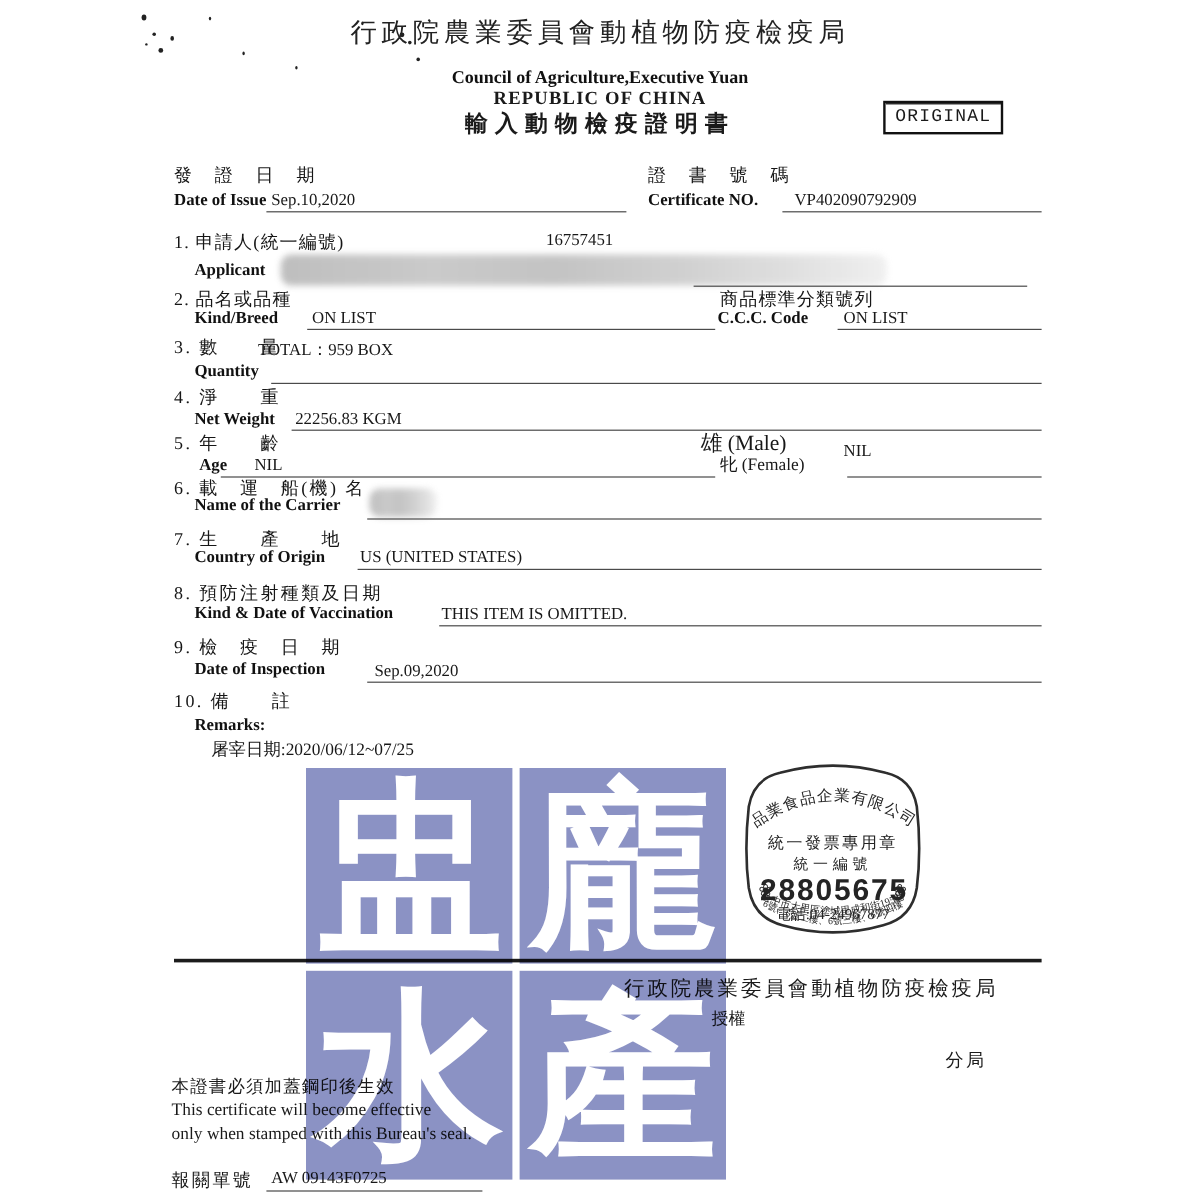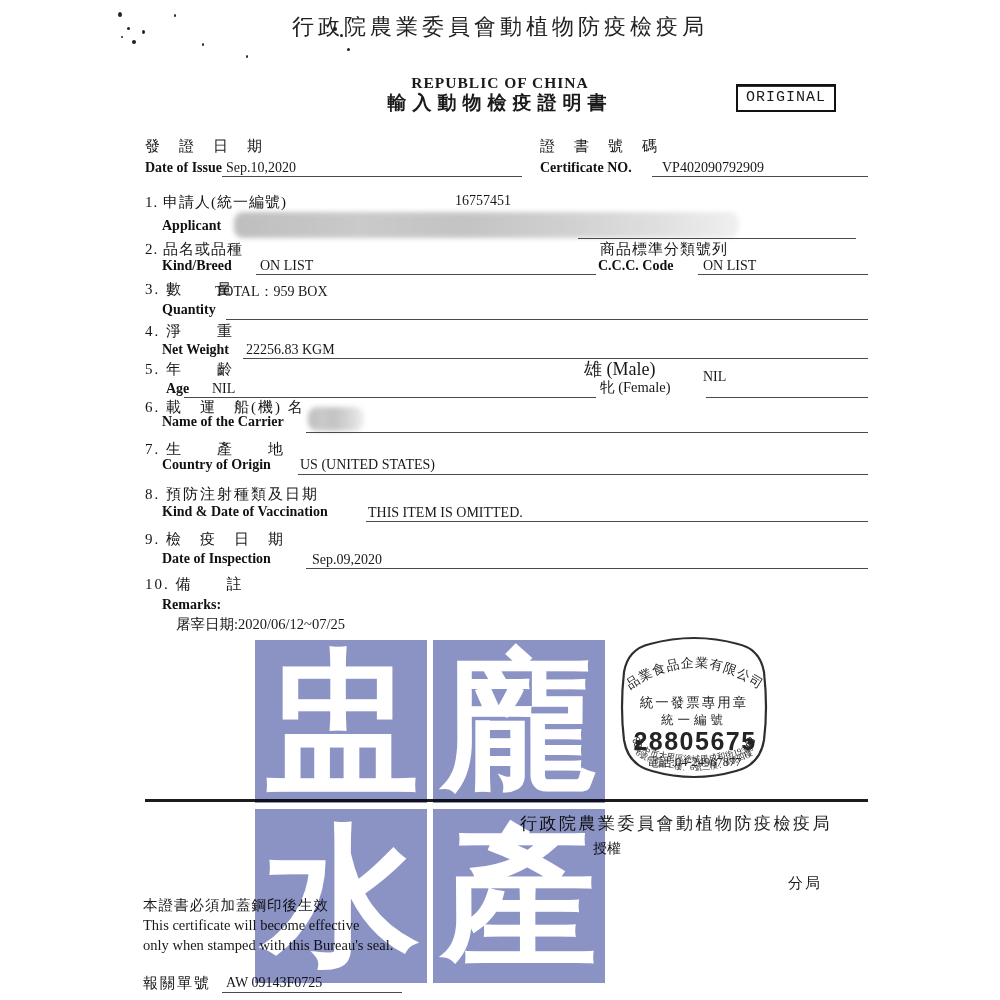--- a/index.html
+++ b/index.html
@@ -51,20 +51,21 @@
   <div class="speck" style="left:121px;top:36px;width:2px;height:2px;"></div>
   <div class="speck" style="left:174px;top:14px;width:2px;height:3px;"></div>
   <div class="speck" style="left:202px;top:43px;width:2px;height:3px;"></div>
   <div class="speck" style="left:301px;top:18px;width:2px;height:3px;"></div>
   <div class="speck" style="left:333px;top:27px;width:4px;height:4px;"></div>
   <div class="speck" style="left:340px;top:34px;width:3px;height:3px;"></div>
   <div class="speck" style="left:347px;top:48px;width:3px;height:3px;"></div>
   <div class="speck" style="left:246px;top:55px;width:2px;height:3px;"></div>
 
   <div class="abs hdr-zh" style="top:12px;left:0;">行政院農業委員會動植物防疫檢疫局</div>
+  <div class="abs hdr-en-b" style="top:57px;left:0;">Council of Agriculture,Executive Yuan</div>
   <div class="abs hdr-roc" style="top:74px;left:0;">REPUBLIC OF CHINA</div>
   <div class="abs hdr-cert-zh" style="top:90px;left:0;">輸入動物檢疫證明書</div>
   <div class="abs orig-box">ORIGINAL</div>
 
   <div class="abs zh-label" style="left:145px;top:137px;">發　證　日　期</div>
   <div class="abs en-label" style="left:145px;top:160px;">Date of Issue</div>
   <div class="abs value" style="left:226px;top:160px;">Sep.10,2020</div>
   <div class="uline" style="left:222px;top:176px;width:300px;"></div>
   <div class="abs zh-label" style="left:540px;top:137px;">證　書　號　碼</div>
   <div class="abs en-label" style="left:540px;top:160px;">Certificate NO.</div>

